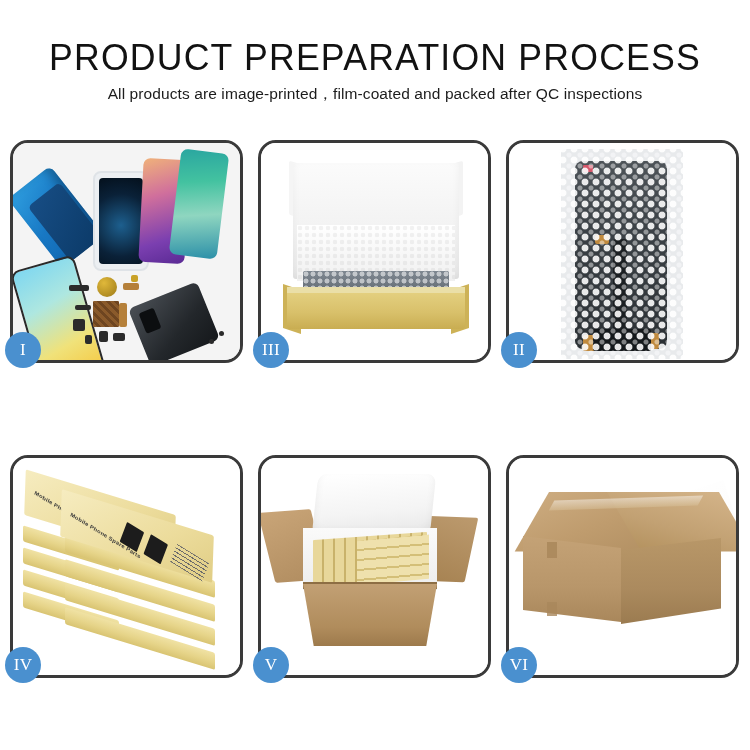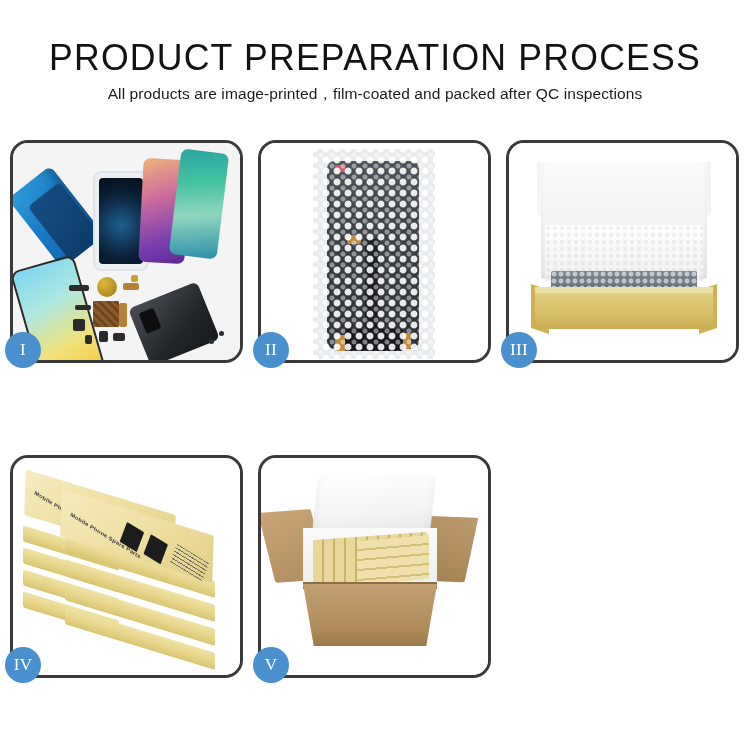--- a/index.html
+++ b/index.html
@@ -345,51 +345,51 @@
         <div class="chip" style="left:86px;top:188px;width:9px;height:11px;"></div>
         <div class="chip" style="left:72px;top:192px;width:7px;height:9px;"></div>
         <div class="chip" style="left:100px;top:190px;width:12px;height:8px;"></div>
         <div class="chip" style="left:196px;top:196px;width:5px;height:5px;border-radius:50%;"></div>
         <div class="chip" style="left:206px;top:188px;width:5px;height:5px;border-radius:50%;"></div>
       </div>
       <div class="badge">I</div>
     </div>
 
     <div class="panel">
+      <div class="panel-inner p3">
+        <div class="b3-lidL"></div>
+        <div class="b3-lidR"></div>
+        <div class="b3-lid"></div>
+        <div class="b3-foam"></div>
+        <div class="b3-trayL"></div>
+        <div class="b3-trayR"></div>
+        <div class="b3-prod"></div>
+        <div class="b3-trayTop"></div>
+        <div class="b3-tray"></div>
+      </div>
+      <div class="badge">III</div>
+    </div>
+
+    <div class="panel">
       <div class="panel-inner p2">
         <div class="bw-bag"></div>
         <div class="bw-screen"></div>
         <div class="bw-red"></div>
         <div class="bw-flex"></div>
         <div class="bw-tab" style="left:86px;top:92px;width:14px;height:9px;"></div>
         <div class="bw-tab" style="left:74px;top:192px;width:14px;height:16px;"></div>
         <div class="bw-tab" style="left:136px;top:190px;width:14px;height:16px;"></div>
         <div class="chip" style="left:84px;top:186px;width:58px;height:22px;background:#14181b;"></div>
         <div class="bubbles"></div>
         <div class="bubbles2"></div>
       </div>
       <div class="badge">II</div>
     </div>
 
     <div class="panel">
-      <div class="panel-inner p3">
-        <div class="b3-lidL"></div>
-        <div class="b3-lidR"></div>
-        <div class="b3-lid"></div>
-        <div class="b3-foam"></div>
-        <div class="b3-trayL"></div>
-        <div class="b3-trayR"></div>
-        <div class="b3-prod"></div>
-        <div class="b3-trayTop"></div>
-        <div class="b3-tray"></div>
-      </div>
-      <div class="badge">III</div>
-    </div>
-
-    <div class="panel">
       <div class="panel-inner p4">
         <div class="stack">
 
           <div class="sb" style="left:2px;top:66px;width:96px;height:16px;transform:skewY(17deg);"></div>
           <div class="sb" style="left:2px;top:88px;width:96px;height:16px;transform:skewY(17deg);"></div>
           <div class="sb" style="left:2px;top:110px;width:96px;height:16px;transform:skewY(17deg);"></div>
           <div class="sb" style="left:2px;top:132px;width:96px;height:16px;transform:skewY(17deg);"></div>
 
           <div class="sb-top" style="left:4px;top:18px;width:150px;height:46px;transform:skewY(17deg) skewX(-2deg);border-radius:2px;">
             <div class="sb-lbl" style="left:8px;top:28px;transform:rotate(17deg);">Mobile Phone Spare Parts</div>
@@ -421,15 +421,30 @@
         <div class="c5-foamlid"></div>
         <div class="c5-foam"></div>
         <div class="c5-gold"></div>
         <div class="c5-gold2"></div>
         <div class="c5-rim"></div>
         <div class="c5-front"></div>
       </div>
       <div class="badge">V</div>
     </div>
 
+    <div class="panel">
+      <div class="panel-inner p6">
+        <div class="c6">
+          <div class="c6-wrap"></div>
+          <div class="c6-top"></div>
+          <div class="c6-top2"></div>
+          <div class="c6-tape"></div>
+          <div class="c6-left"></div>
+          <div class="c6-right"></div>
+          <div class="c6-seamA"></div>
+          <div class="c6-seamB"></div>
+        </div>
+      </div>
+      <div class="badge">VI</div>
+    </div>
 
   </div>
 </div>
 
 </body></html>

